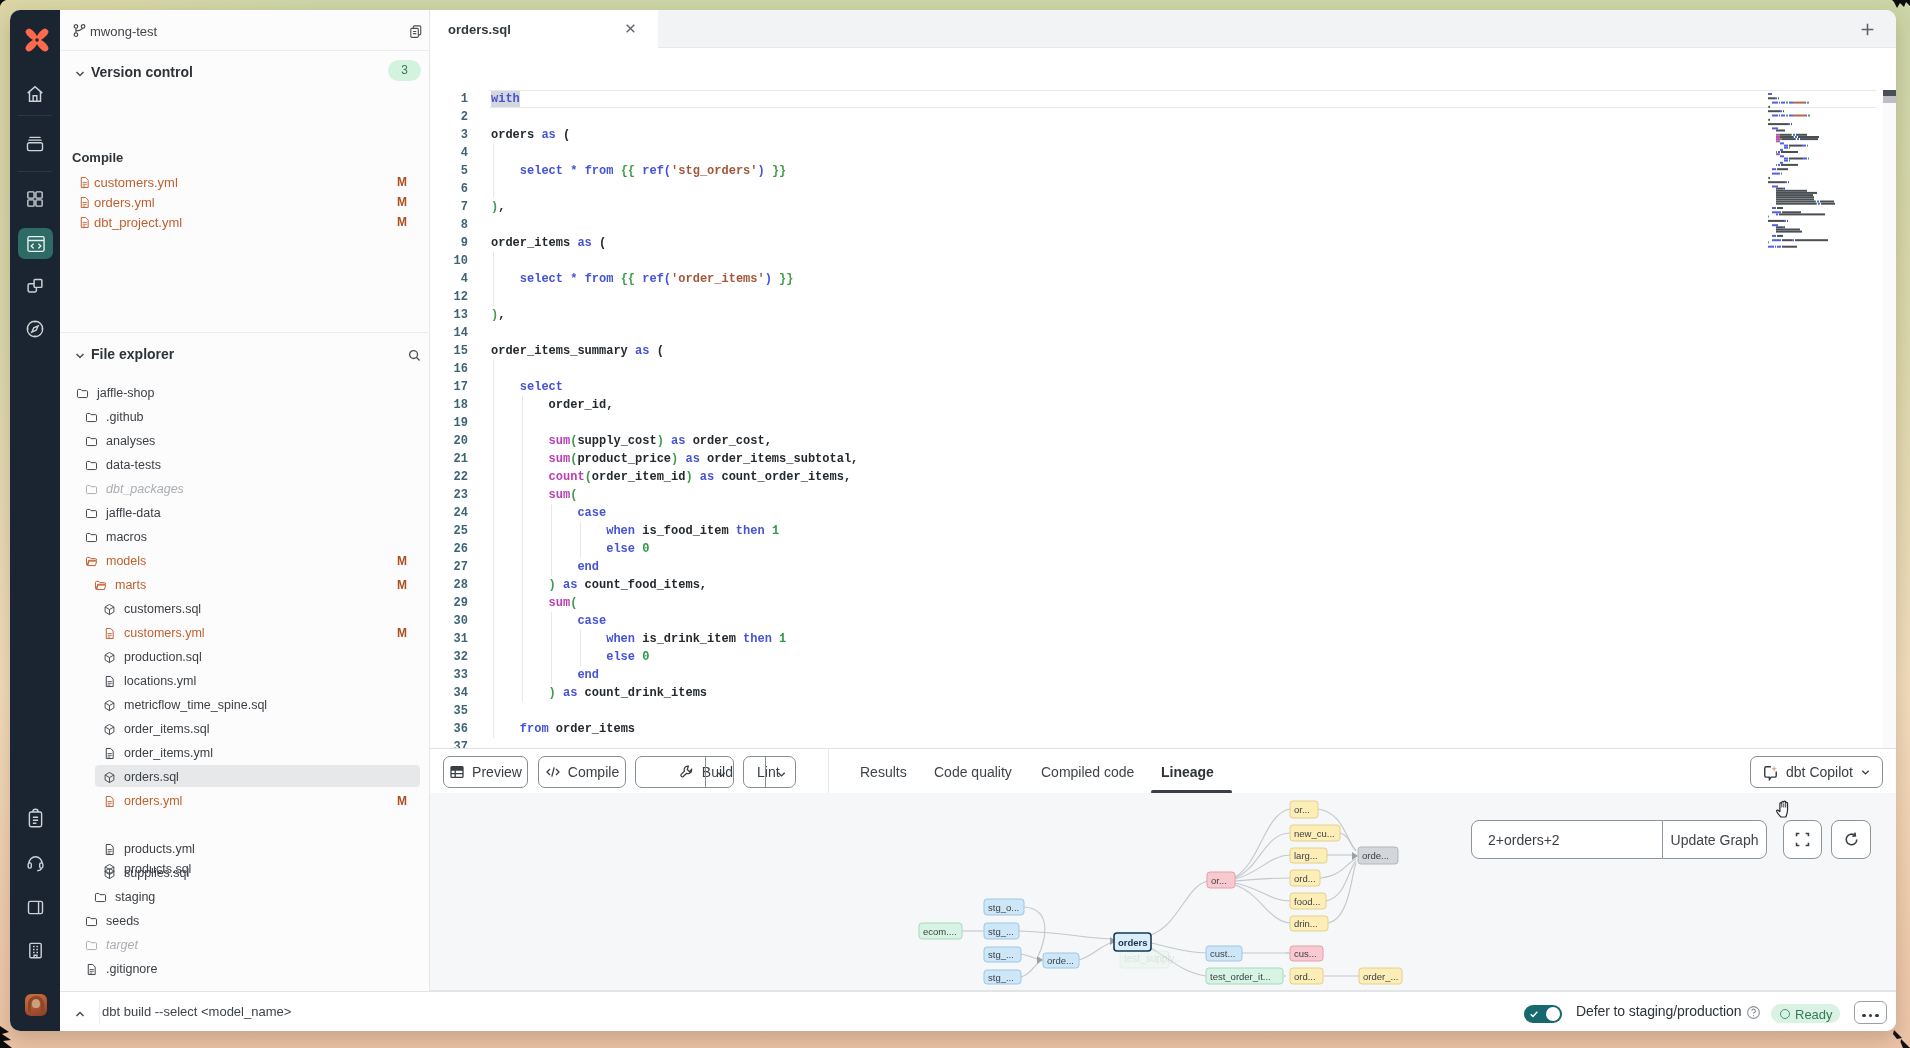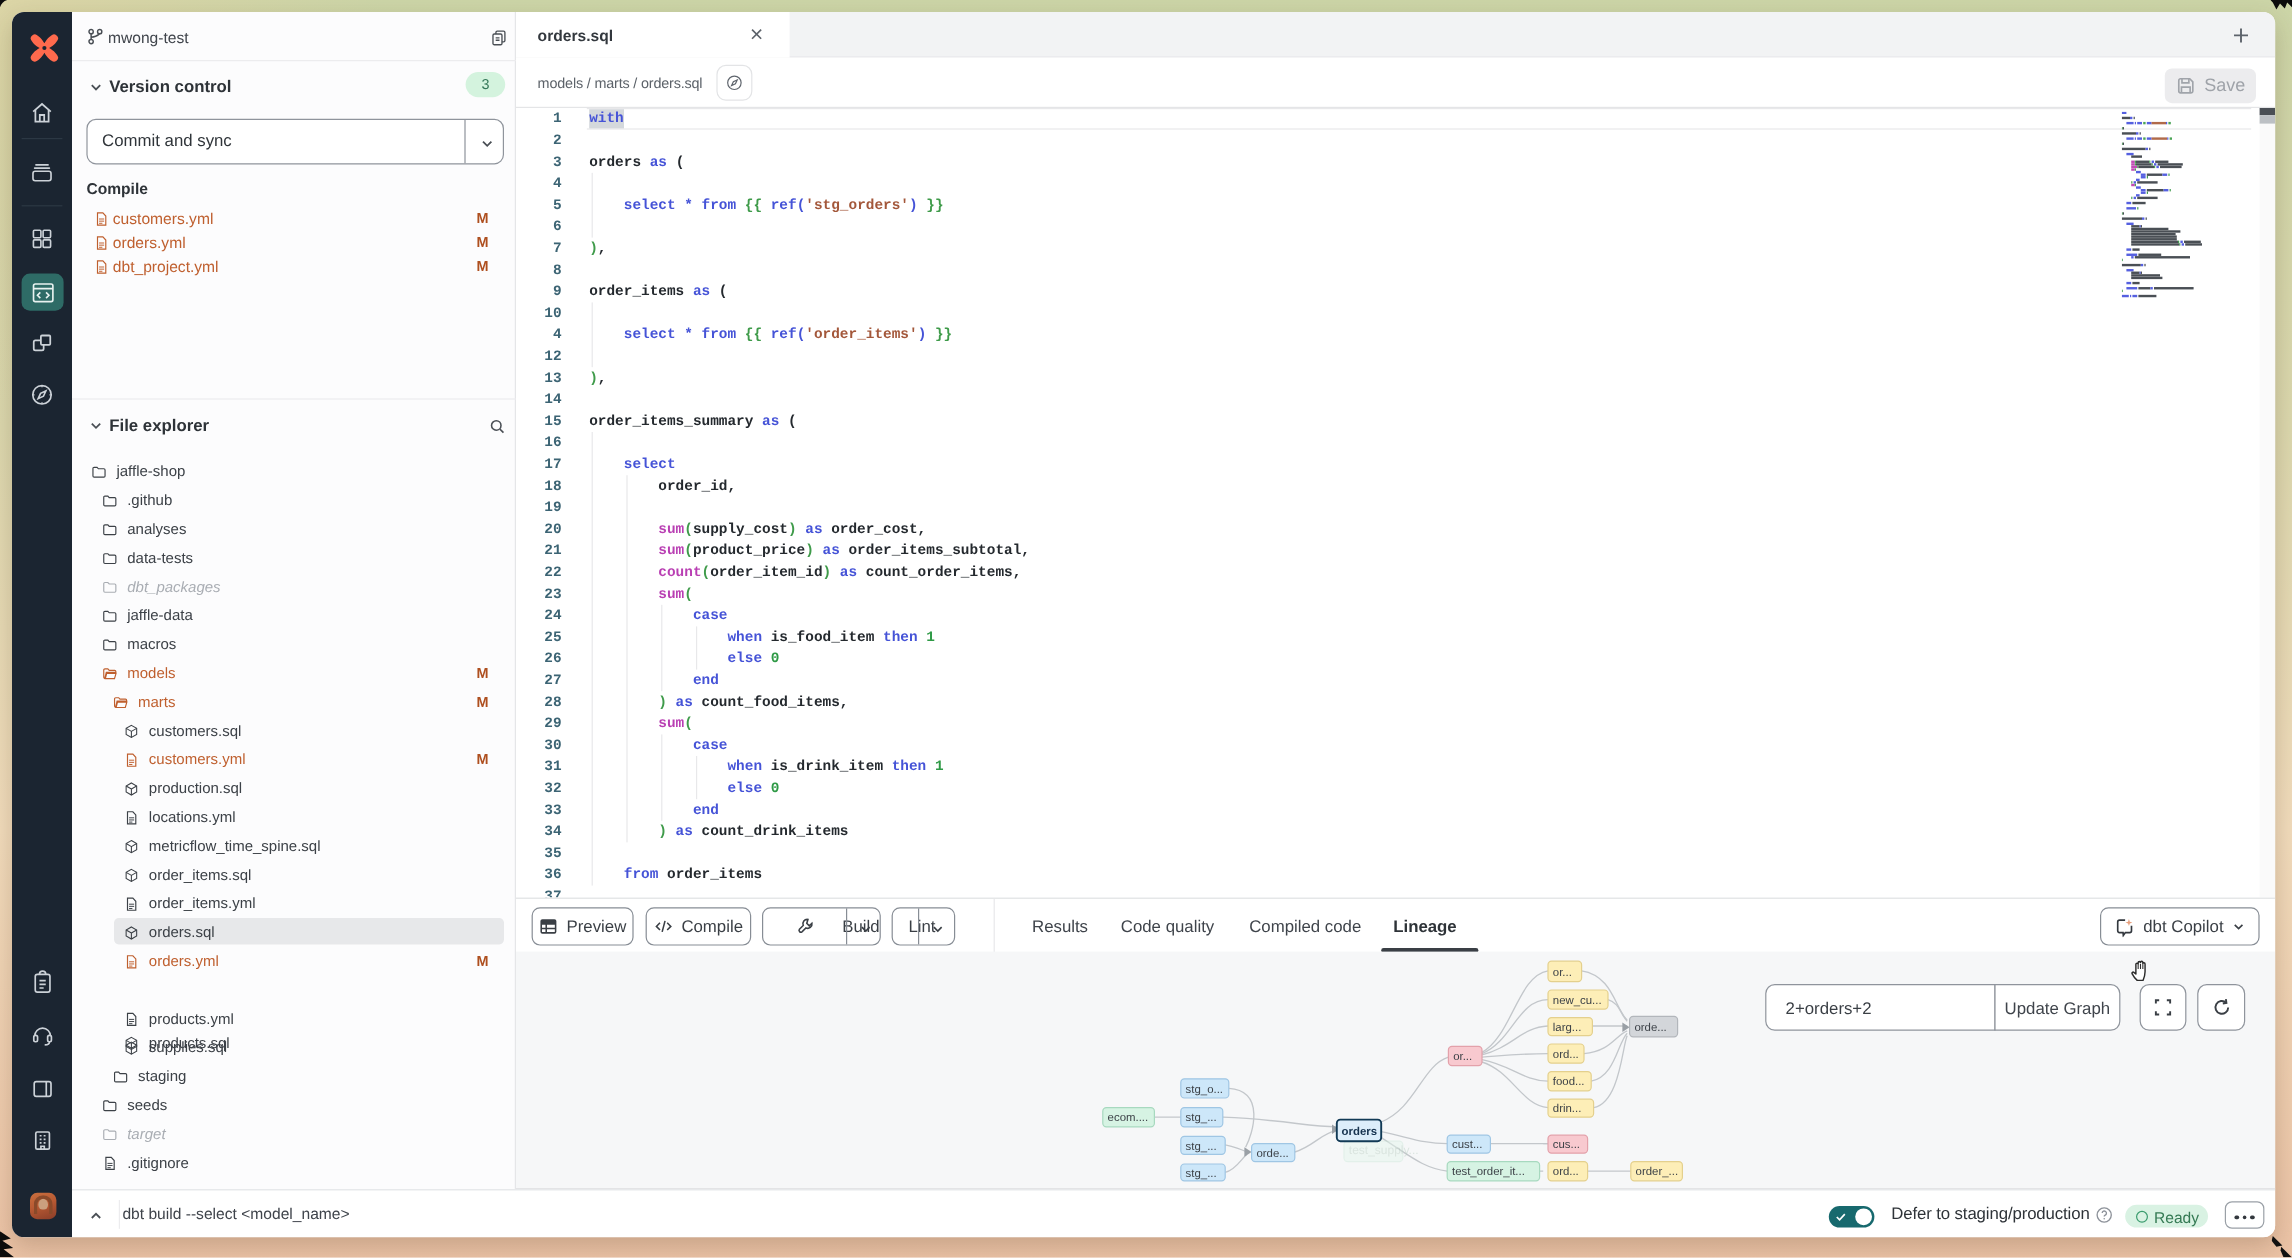--- a/index.html
+++ b/index.html
@@ -73,27 +73,20 @@
           <path d="M5.4 8h3.4M5.4 10.2h3.4"></path>
         </svg></div>
     <div class="abs" style="left:0;top:40px;width:370px;height:1px;background:#ececee"></div>
 
     <div class="abs" style="left:14px;top:56px"><svg width="12" height="12" viewBox="0 0 12 12" style="transform:rotate(0deg)">
           <path d="M2.5 4 6 7.5 9.5 4" fill="none" stroke="#4a4f55" stroke-width="1.5"></path>
         </svg></div>
     <div class="abs hdrtxt" style="left:31px;top:54px">Version control</div>
     <div class="abs" style="left:328px;top:50px;width:33px;height:21px;border-radius:11px;background:#d4f3de;text-align:center;font-size:12px;color:#36785a;line-height:21px">3</div>
 
-    <div class="abs" style="left:12px;top:89px;width:348px;height:38px;border:1px solid #8f949c;border-radius:8px;background:#fff">
-      <div class="abs" style="left:12px;top:9px;font-size:14px;color:#2f3439">Commit and sync</div>
-      <div class="abs" style="right:31px;top:0;width:1px;height:36px;background:#8f949c"></div>
-      <div class="abs" style="right:7px;top:13px"><svg width="12" height="12" viewBox="0 0 12 12" style="transform:rotate(0deg)">
-            <path d="M2.5 4 6 7.5 9.5 4" fill="none" stroke="#4a4f55" stroke-width="1.5"></path>
-          </svg></div>
-    </div>
 
     <div class="abs" style="left:12px;top:140px;font-weight:bold;font-size:13px;color:#2e3338">Compile</div>
     <div class="chrow" style="top:162px">
         <svg class="ti" viewBox="0 0 16 16">
           <path d="M4 1.8h5.5L12.5 5v9.2H4z" fill="none" stroke="currentColor" stroke-width="1.2"></path>
           <path d="M5.6 8h5.2M5.6 10.2h5.2M5.6 12.4h3.4" stroke="currentColor" stroke-width="1"></path>
         </svg>
         <span>customers.yml</span>
         <span class="mm">M</span>
       </div>
@@ -431,37 +424,20 @@
         <span style="margin-left:18px;font-size:13px;font-weight:bold;color:#33383e">orders.sql</span>
       <svg width="13" height="13" viewBox="0 0 12 12" style="position:absolute;left:194px;top:12px">
           <path d="M2.5 2.5 9.5 9.5 M9.5 2.5 2.5 9.5" stroke="#5d636b" stroke-width="1.3"></path>
         </svg>
     </div>
     <svg class="abs" style="right:20px;top:11px" width="17" height="17" viewBox="0 0 16 16">
         <path d="M8 2.5v11M2.5 8h11" stroke="#5d636b" stroke-width="1.5"></path>
       </svg>
   </div>
 
-  <div id="bc">
-    <div class="abs" style="left:18px;top:14px;font-size:12px;letter-spacing:-0.15px;color:#5c6269">models / marts / orders.sql</div>
-    <div class="abs" style="left:167px;top:6px;width:30px;height:30px;border:1px solid #e3e4e6;border-radius:8px;display:flex;align-items:center;justify-content:center">
-        <svg width="16" height="16" viewBox="0 0 24 24" fill="none" stroke="#5f656d" stroke-width="1.5">
-          <circle cx="12" cy="12" r="8.4"></circle>
-          <path d="m15.5 8.5-2.2 4.8-4.8 2.2 2.2-4.8z"></path>
-        </svg>
-      </div>
-    <div class="abs" style="right:16px;top:9px;width:76px;height:29px;background:#ececee;border-radius:6px;display:flex;align-items:center;justify-content:center;gap:7px;color:#9fa3a9;font-size:15px">
-        <svg width="17" height="17" viewBox="0 0 16 16" fill="none" stroke="#a0a4aa" stroke-width="1.3">
-          <path d="M2.5 3.8c0-.7.6-1.3 1.3-1.3h7.3l2.4 2.4v7.3c0 .7-.6 1.3-1.3 1.3H3.8c-.7 0-1.3-.6-1.3-1.3z"></path>
-          <path d="M5 2.5v3.2h5.4V2.5M4.6 13.5V9h6.8v4.5"></path>
-        </svg>
-        <span>Save</span>
-      </div>
-    <div class="abs" style="left:0;right:0;bottom:0;height:1px;background:#e4e5e7"></div>
-  </div>
 
   <div id="ed">
     <div id="curline"></div>
     <div id="wsel"></div>
     <div class="ig" style="left:63px;top:53.5px;height:54px"></div>
       <div class="ig" style="left:63px;top:161.5px;height:54px"></div>
       <div class="ig" style="left:63px;top:269.5px;height:378px"></div>
       <div class="ig" style="left:92px;top:305.5px;height:306px"></div>
       <div class="ig" style="left:121px;top:413.5px;height:72px"></div>
       <div class="ig" style="left:121px;top:521.5px;height:72px"></div>
@@ -690,21 +666,21 @@
           <path d="M2 2.6h12v3.4H2z" fill="#3a3f45" stroke="none"></path>
         </svg>
         <span>Preview</span>
       </div>
     <div class="btn" style="left:108px;width:88px">
         <svg width="16" height="16" viewBox="0 0 16 16" fill="none" stroke="#3a3f45" stroke-width="1.3">
           <path d="m5 5-3 3 3 3M11 5l3 3-3 3M9.2 3.4 6.8 12.6"></path>
         </svg>
         <span>Compile</span>
       </div>
-    <div class="btn" style="left:205px;width:99px;justify-content:space-between;padding-left:28px">
+    <div class="btn" style="left:205px;width:99px;justify-content:flex-end;padding-left:28px">
         <svg width="16" height="16" viewBox="0 0 16 16" fill="none" stroke="#3a3f45" stroke-width="1.3">
           <path d="M9.3 2.2a3.6 3.6 0 0 0-3.9 5L2.2 10.4a1.5 1.5 0 0 0 2.1 2.1l3.3-3.2a3.6 3.6 0 0 0 5-3.9L10.4 7.6 8.3 5.5z"></path>
         </svg>
         <span>Build</span>
         <div style="position:absolute;right:27px;top:0;width:1px;height:30px;background:#878d95"></div>
         <span style="position:absolute;right:6px;top:10px"><svg width="11" height="11" viewBox="0 0 12 12" style="transform:rotate(0deg)">
             <path d="M2.5 4 6 7.5 9.5 4" fill="none" stroke="#3a3f45" stroke-width="1.5"></path>
           </svg></span>
       </div>
     <div class="btn" style="left:313px;width:53px">

